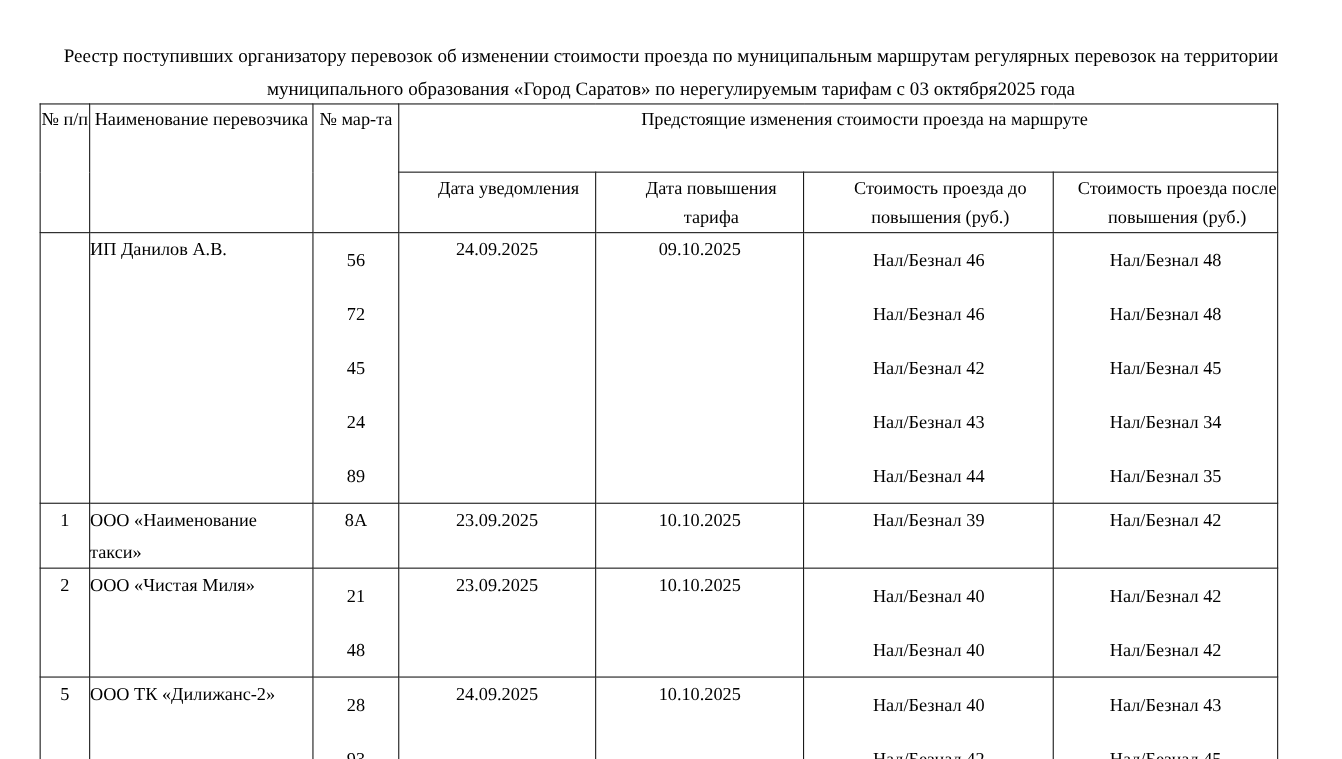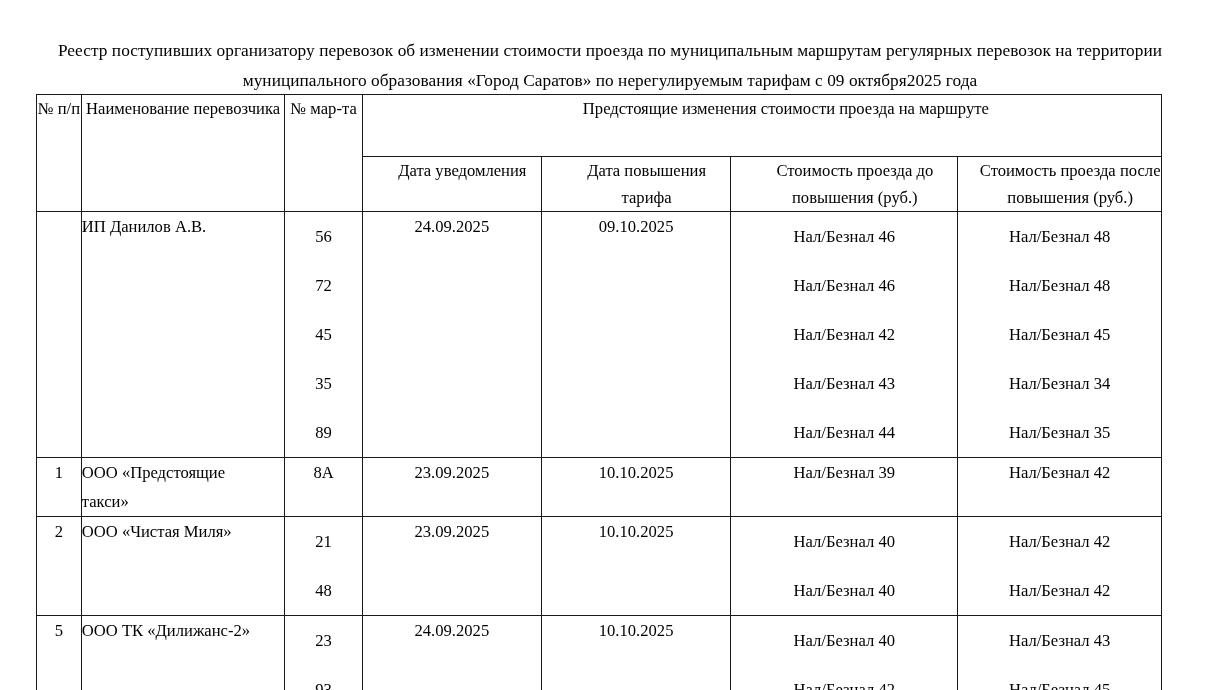--- a/index.html
+++ b/index.html
@@ -127,21 +127,21 @@
 
   .nowrap { white-space: nowrap; }
 </style>
 </head>
 <body>
 
 <div class="page">
 
   <div class="doc-title">
     <span class="line line1">Реестр поступивших организатору перевозок об изменении стоимости проезда по муниципальным маршрутам регулярных перевозок на территории</span>
-    <span class="line line2">муниципального образования «Город Саратов» по нерегулируемым тарифам с 09 октября2025 года</span>
+    <span class="line line2">муниципального образования «Город Саратов» по нерегулируемым тарифам с 03 октября2025 года</span>
   </div>
 
   <table class="reg-table">
     <colgroup>
       <col class="c-num">
       <col class="c-carrier">
       <col class="c-route">
       <col class="c-notify">
       <col class="c-raise">
       <col class="c-before">
@@ -188,21 +188,21 @@
       <tr class="row-danilov">
         <td class="cell-num"></td>
         <td class="cell-carrier stack">
           <span>ИП Данилов А.В.</span>
           <span></span>
         </td>
         <td class="cell-route stack">
           <span>56</span>
           <span>72</span>
           <span>45</span>
-          <span>35</span>
+          <span>24</span>
           <span>89</span>
         </td>
         <td class="cell-date">24.09.2025</td>
         <td class="cell-date">09.10.2025</td>
         <td class="cell-fare stack">
           <span class="nowrap">Нал/Безнал 46</span>
           <span class="nowrap">Нал/Безнал 46</span>
           <span class="nowrap">Нал/Безнал 42</span>
           <span class="nowrap">Нал/Безнал 43</span>
           <span class="nowrap">Нал/Безнал 44</span>
@@ -212,21 +212,21 @@
           <span class="nowrap">Нал/Безнал 48</span>
           <span class="nowrap">Нал/Безнал 45</span>
           <span class="nowrap">Нал/Безнал 34</span>
           <span class="nowrap">Нал/Безнал 35</span>
         </td>
       </tr>
 
       <tr class="row-sartaxi">
         <td class="cell-num">1</td>
         <td class="cell-carrier stack">
-          <span>ООО «Предстоящие</span>
+          <span>ООО «Наименование</span>
           <span>такси»</span>
         </td>
         <td class="cell-route stack" style="line-height:29px;">
           <span>8А</span>
         </td>
         <td class="cell-date">23.09.2025</td>
         <td class="cell-date">10.10.2025</td>
         <td class="cell-fare stack" style="line-height:29px;margin-top:40px;">
           <span class="nowrap">Нал/Безнал 39</span>
         </td>
@@ -257,21 +257,21 @@
         </td>
       </tr>
 
       <tr class="row-dilizhans">
         <td class="cell-num">5</td>
         <td class="cell-carrier stack">
           <span>ООО ТК «Дилижанс-2»</span>
           <span></span>
         </td>
         <td class="cell-route stack">
-          <span>23</span>
+          <span>28</span>
           <span>93</span>
         </td>
         <td class="cell-date">24.09.2025</td>
         <td class="cell-date">10.10.2025</td>
         <td class="cell-fare stack">
           <span class="nowrap">Нал/Безнал 40</span>
           <span class="nowrap">Нал/Безнал 42</span>
         </td>
         <td class="cell-fare stack">
           <span class="nowrap">Нал/Безнал 43</span>

